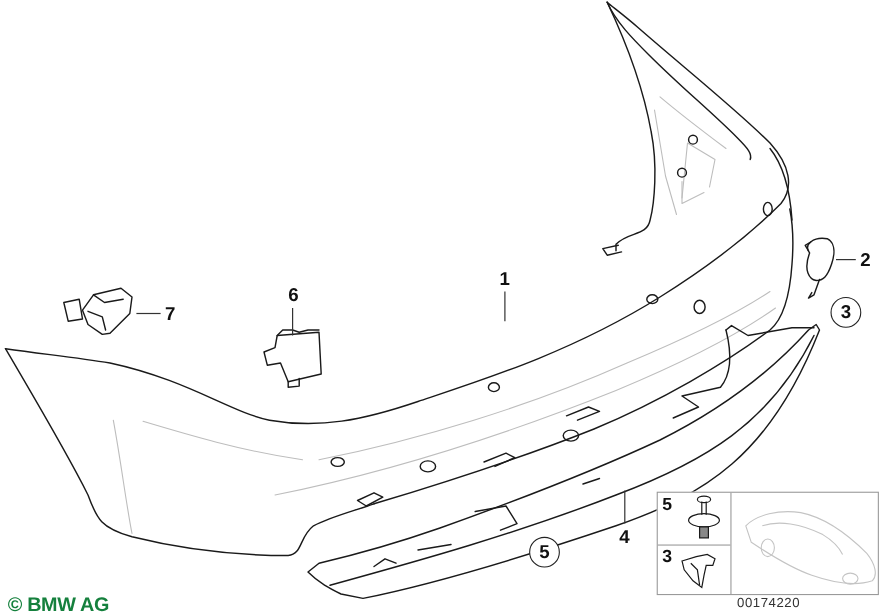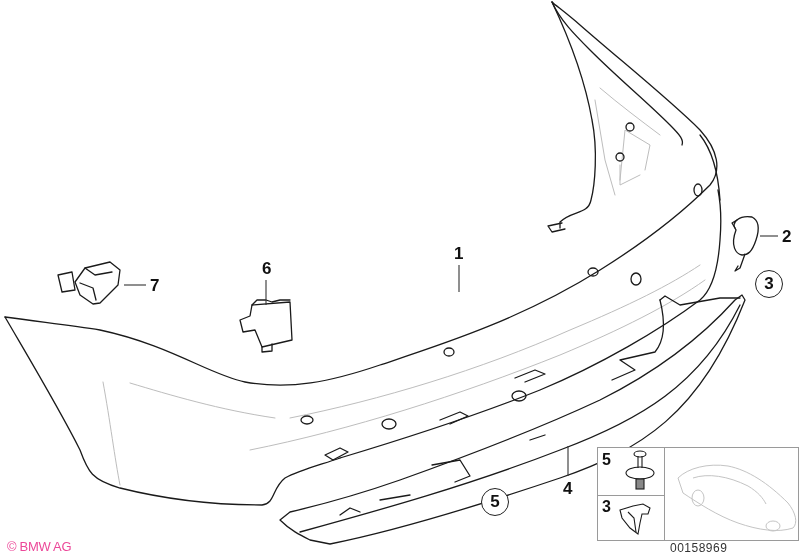--- a/index.html
+++ b/index.html
@@ -5,21 +5,21 @@
   html, body { margin: 0; padding: 0; background: #ffffff; }
   body { width: 799px; height: 559px; position: relative; overflow: hidden; font-family: "Liberation Sans", sans-serif; }
   #stage { position: absolute; left: 0; top: 0; width: 799px; height: 559px; }
   .callout { position: absolute; font-family: "Liberation Sans", sans-serif; font-weight: bold; font-size: 17px; color: #111; line-height: 1; }
   .circle-callout { position: absolute; width: 28px; height: 28px; border: 1.3px solid #222; border-radius: 50%; box-sizing: border-box; display: flex; align-items: center; justify-content: center; font-weight: bold; font-size: 17px; color: #111; background: #fff; }
   .inset { position: absolute; left: 597px; top: 447px; width: 202px; height: 94px; border: 1px solid #9a9a9a; box-sizing: border-box; background: #fff; }
   .inset .vline { position: absolute; left: 66px; top: 0; width: 1px; height: 100%; background: #9a9a9a; }
   .inset .hline { position: absolute; left: 0; top: 47px; width: 66px; height: 1px; background: #9a9a9a; }
   .inset-label { position: absolute; font-weight: bold; font-size: 16px; color: #111; }
   .drawing-no { position: absolute; left: 670px; top: 541px; font-size: 12px; color: #333; letter-spacing: 0.5px; }
-  .copyright { position: absolute; left: 7px; top: 539px; font-size: 13px; font-weight: normal; color: #ec4899; letter-spacing: -0.3px; }
+  .copyright { position: absolute; left: 7px; top: 539px; font-size: 18px; font-weight: bold; color: #15803d; letter-spacing: -0.3px; }
 </style>
 </head>
 <body>
 
 <div id="stage">
 
   <svg width="799" height="559" viewBox="0 0 799 559" style="position:absolute;left:0;top:0">
     <g fill="none" stroke="#1a1a1a" stroke-width="1.3" stroke-linejoin="round" stroke-linecap="round">
 
       <g>
@@ -135,15 +135,15 @@
       </g>
       <g fill="none" stroke="#c4c4c4" stroke-width="1">
         <path d="M80,30 C90,20 110,15 130,18 C150,22 170,35 190,55 C198,65 200,75 195,80 C180,85 160,82 140,75 C120,68 100,55 85,45 Z"></path>
         <path d="M95,30 C110,25 130,28 150,38 C160,44 165,50 168,56"></path>
         <ellipse cx="100" cy="50" rx="6" ry="8"></ellipse>
         <ellipse cx="175" cy="78" rx="7" ry="5"></ellipse>
       </g>
     </svg>
   </div>
 
-  <div class="drawing-no">00158969</div>
+  <div class="drawing-no">00174220</div>
   <div class="copyright">© BMW AG</div>
 </div>
 
 </body></html>

